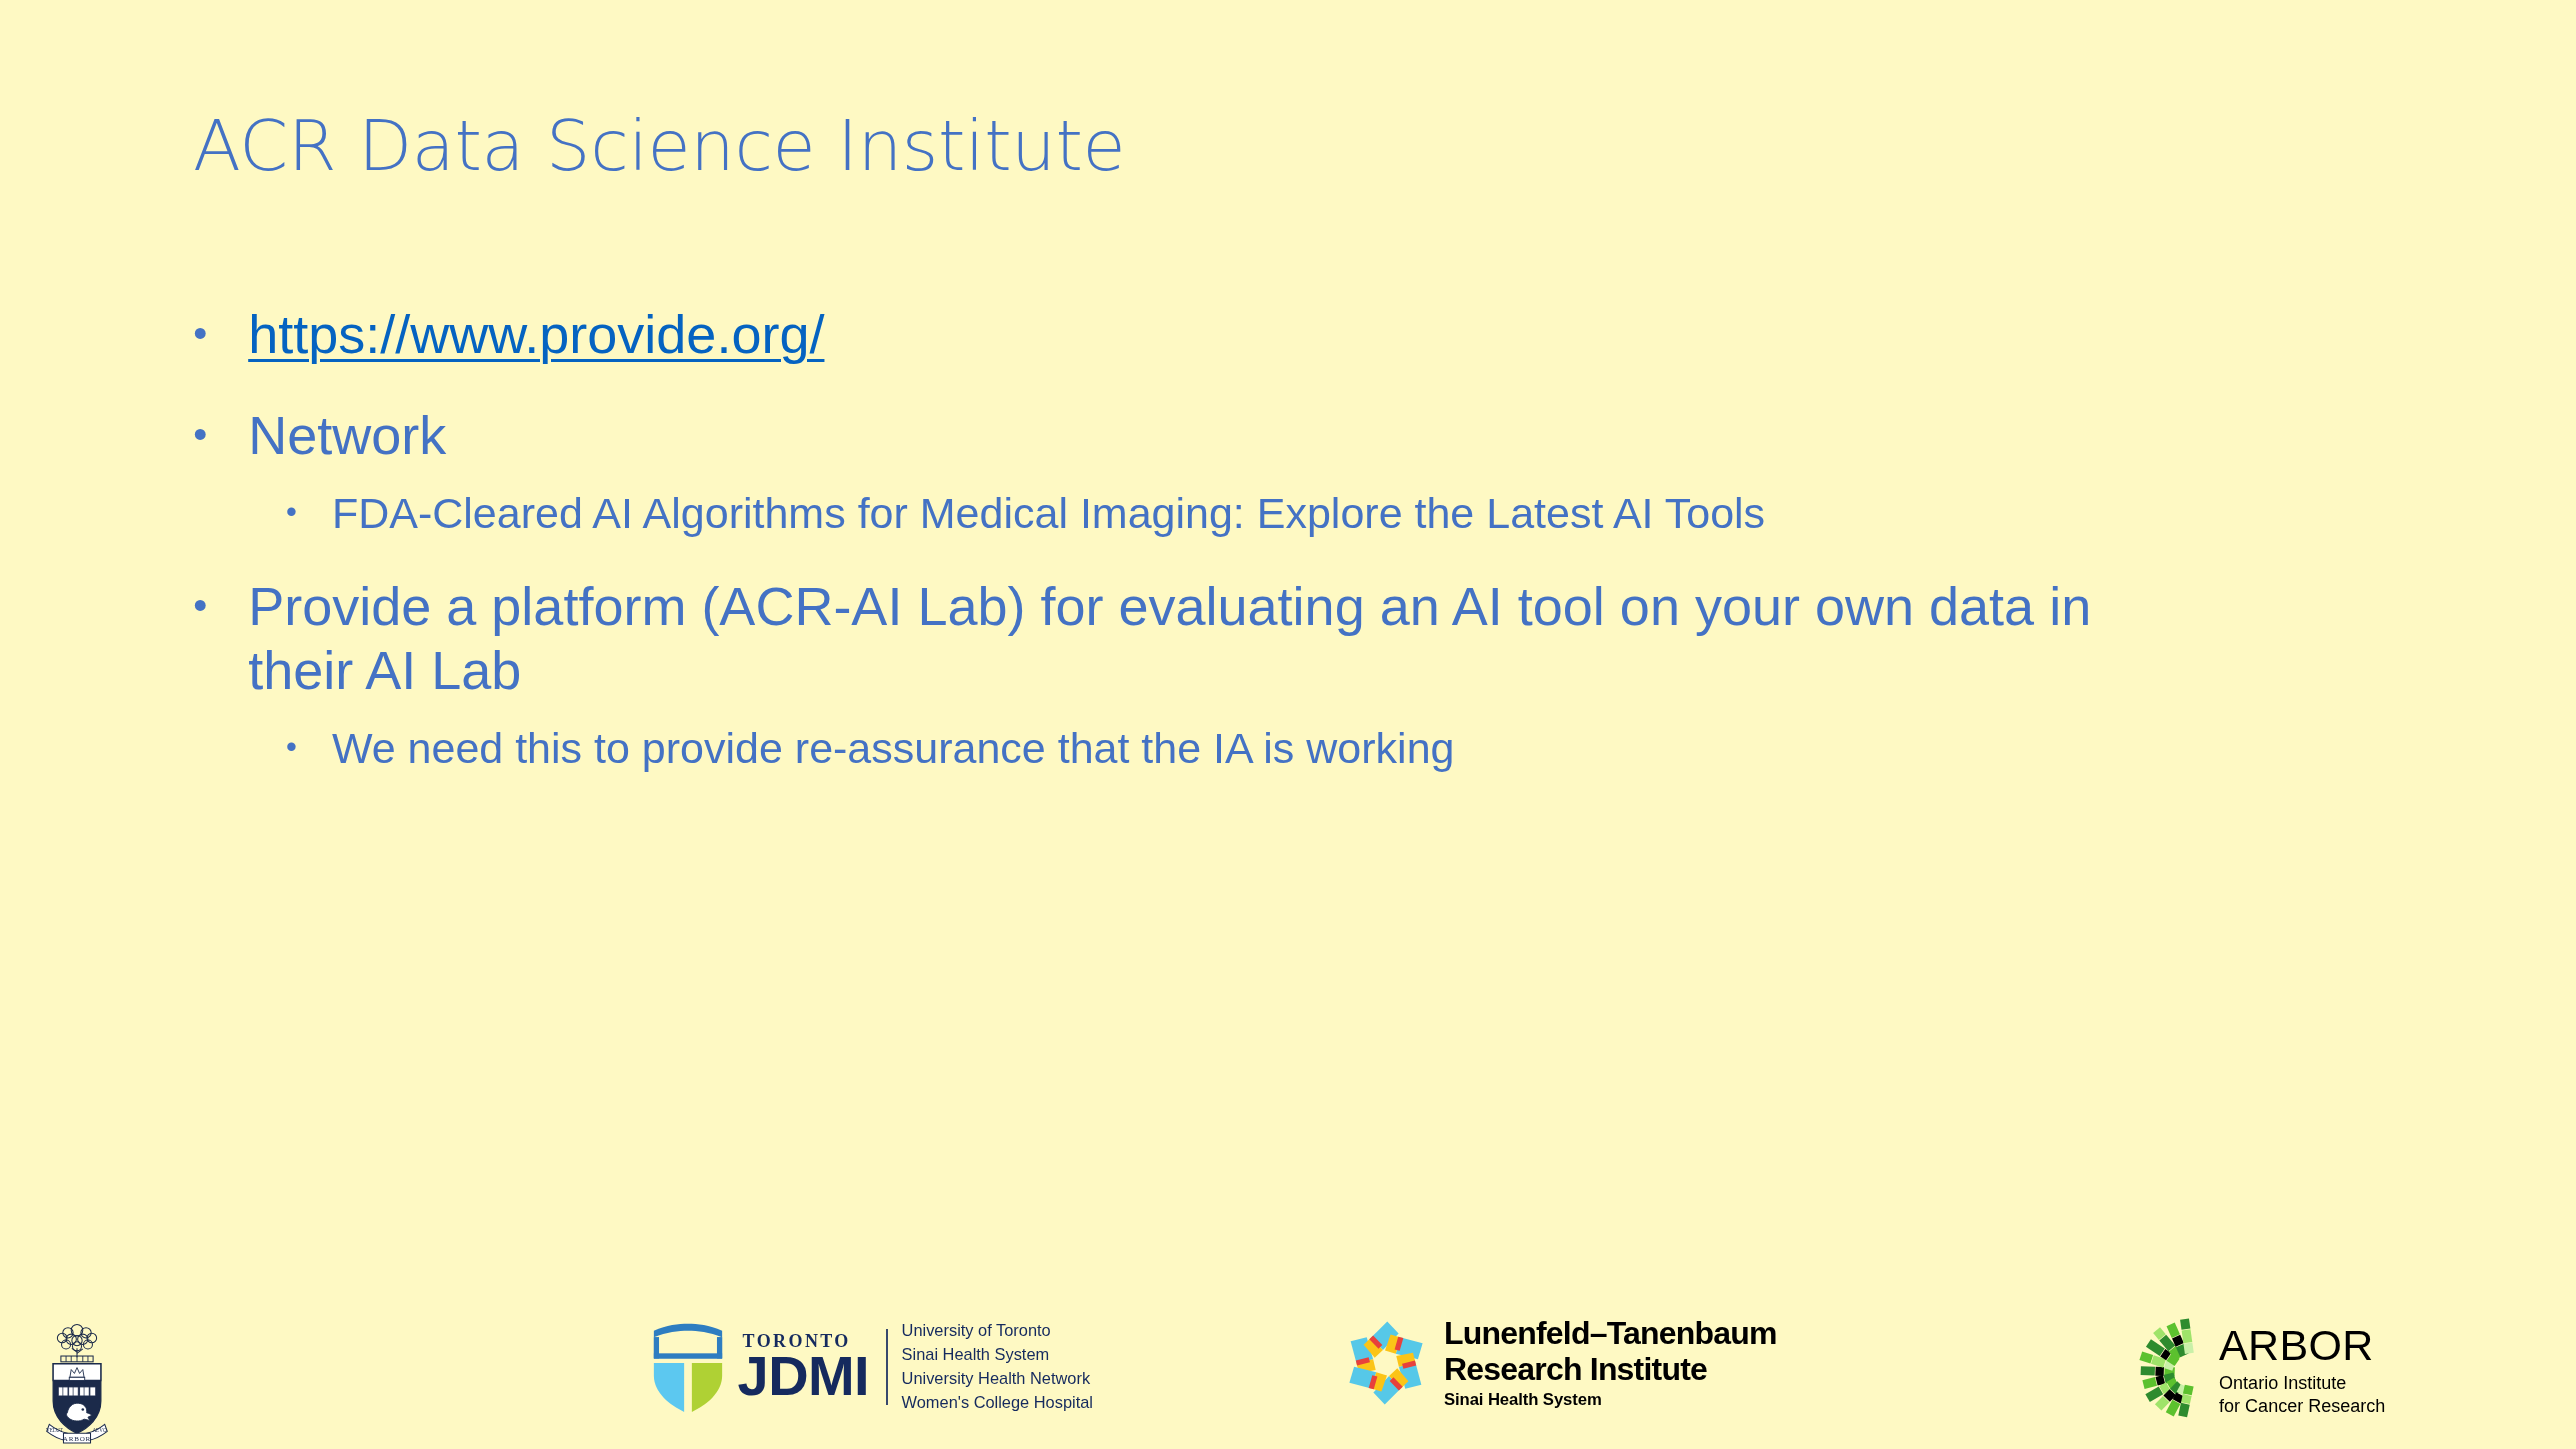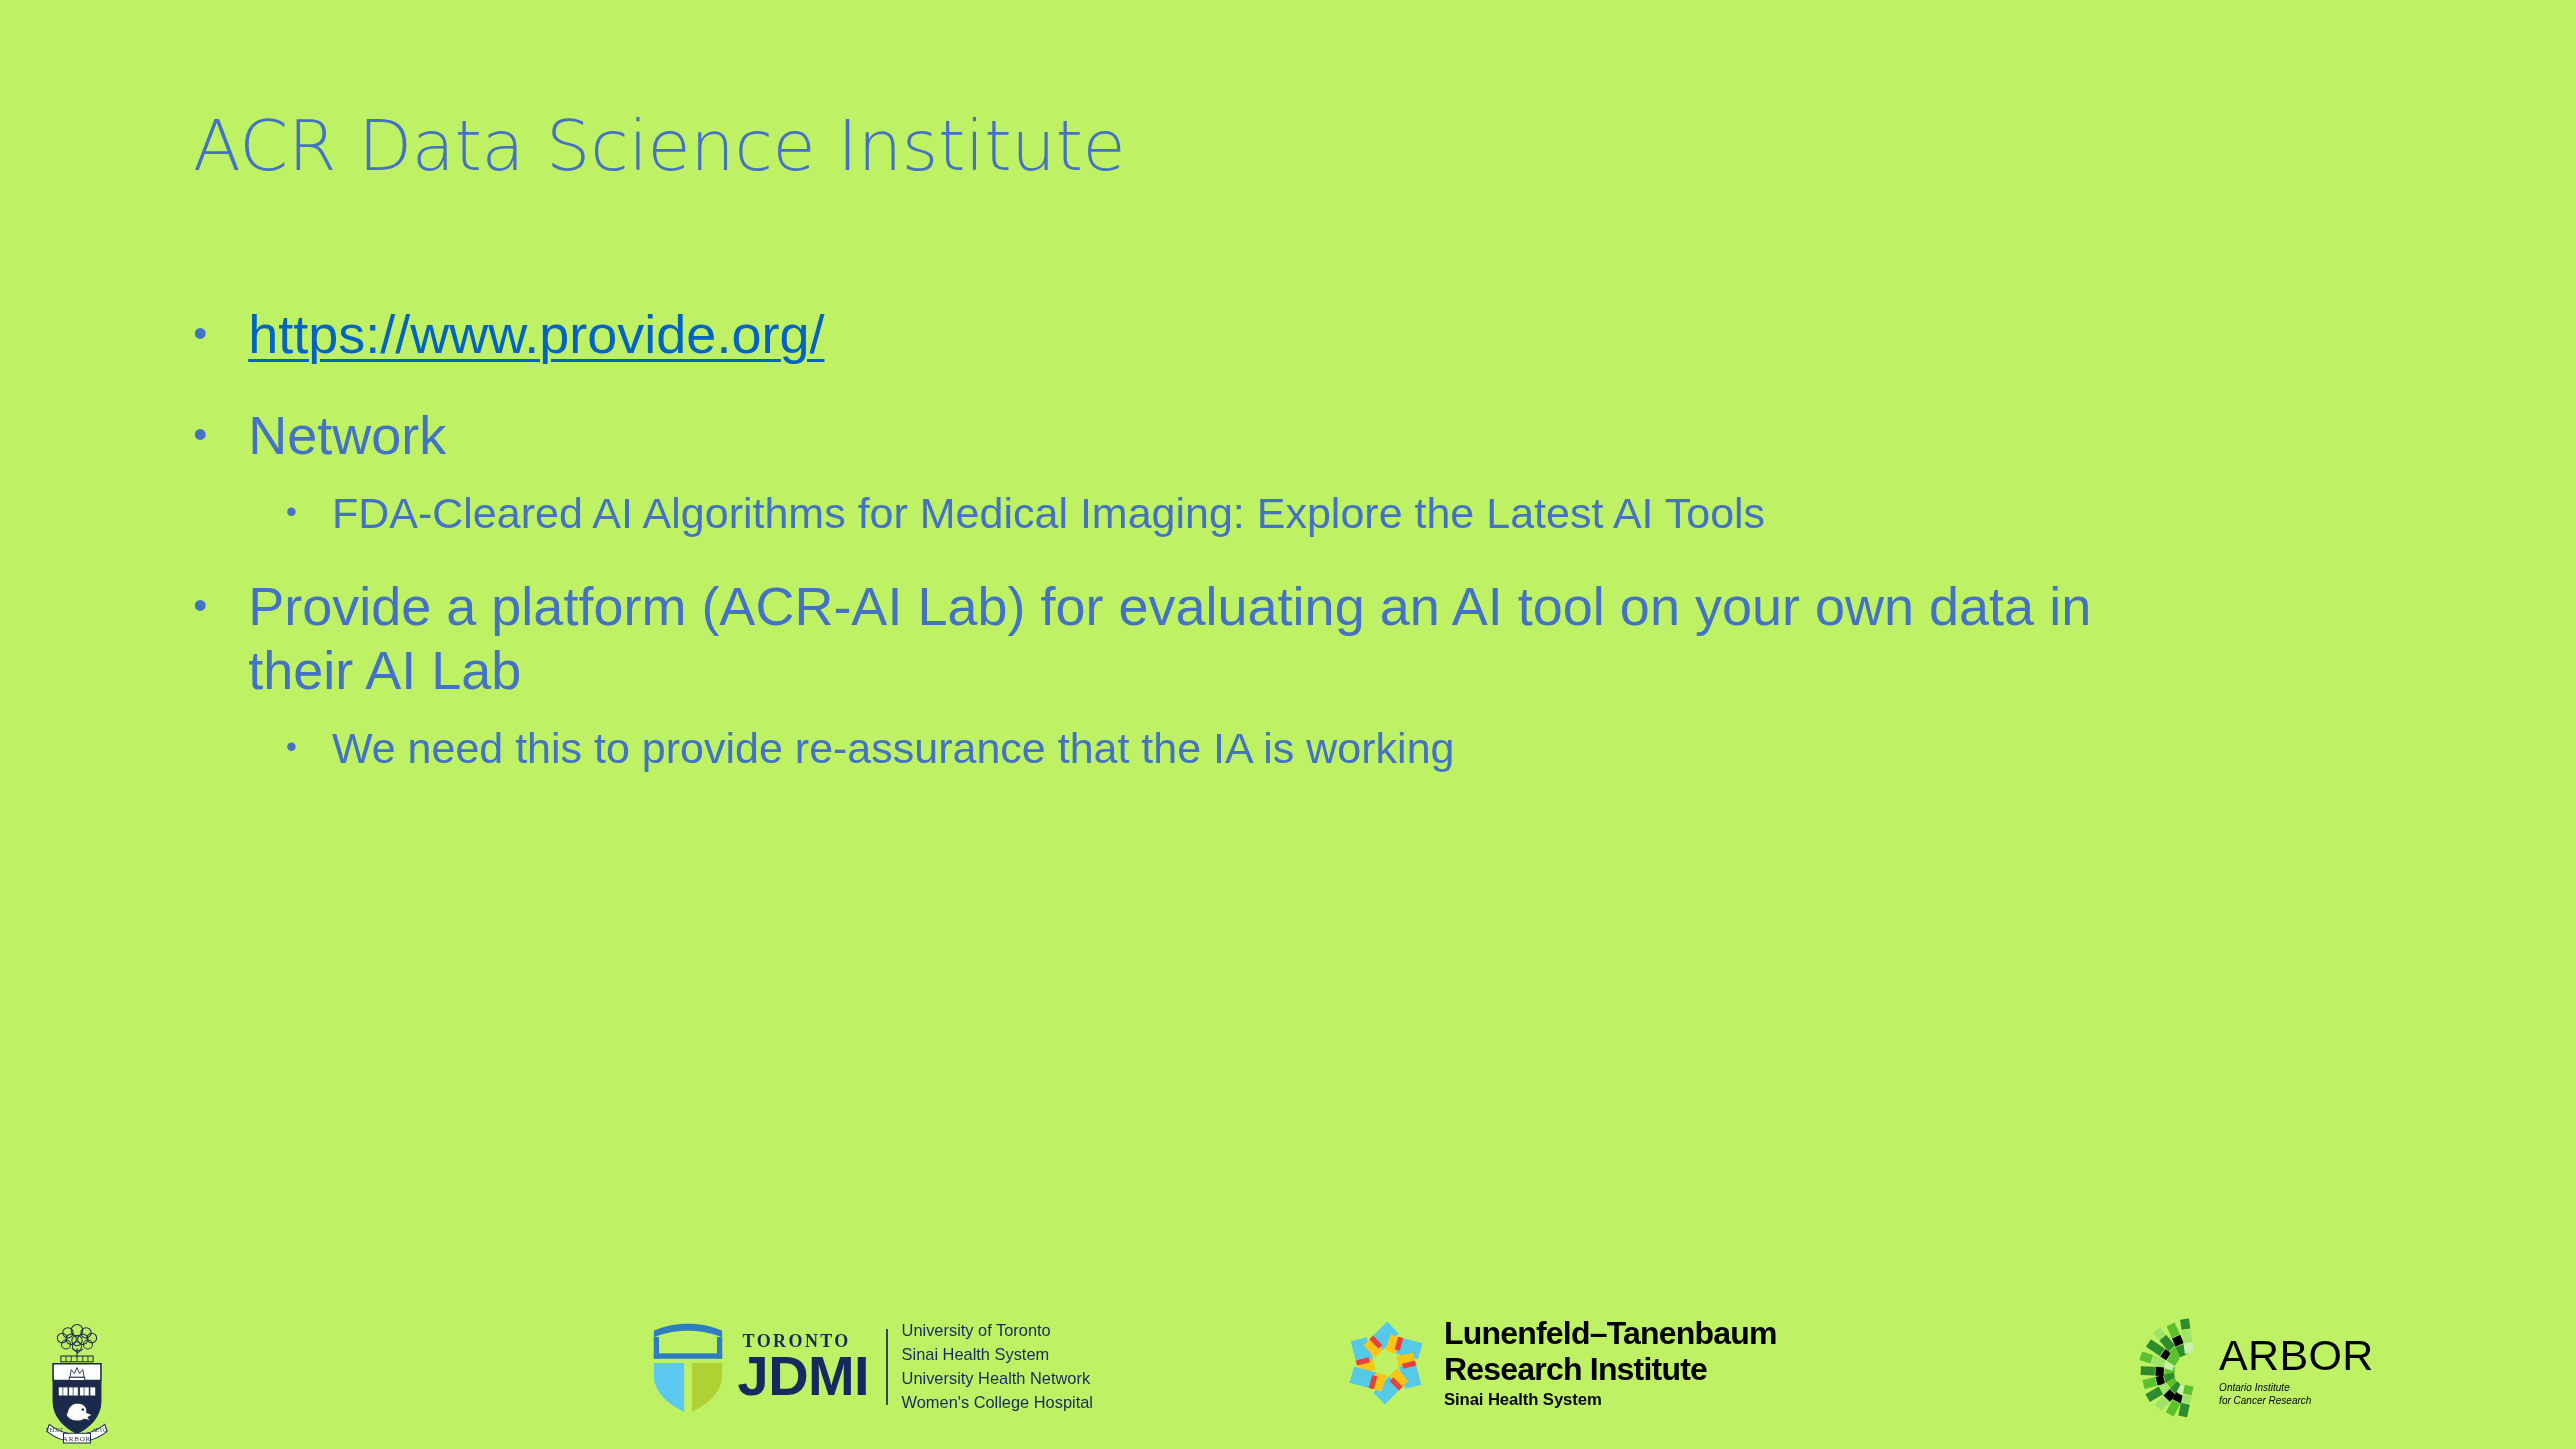--- a/index.html
+++ b/index.html
@@ -13,21 +13,21 @@
     position: relative;
     overflow: hidden;
     font-family: "Liberation Sans", sans-serif;
     -webkit-font-smoothing: antialiased;
   }
 
   
   .slide {
     position: absolute;
     inset: 0;
-    background: #bef264;
+    background: #fef9c3;
   }
 
   
   .slide-title {
     position: absolute;
     left: 193px;
     top: 108px;
     width: 2125px;
     font-family: "DejaVu Sans", sans-serif;
     font-size: 70px;
@@ -176,21 +176,21 @@
   }
 
   
   .logo-oicr { left: 2120px; top: 5.2px; }
   .oicr-text { margin-left: -3.9px; color: #000000; line-height: 1.0; }
   .oicr-l1 {
     font-size: 43px;
     letter-spacing: 0.3px;
     font-weight: 400;
   }
-  .oicr-l2 { font-size: 10px; margin-top: 5.2px; line-height: 1.26; font-style: italic; }
+  .oicr-l2 { font-size: 18px; margin-top: 5.2px; line-height: 1.26; }
 
   svg { display: block; }
 </style>
 </head>
 <body>
 
 <div class="slide">
 
   <div class="slide-title">ACR Data Science Institute</div>
 

